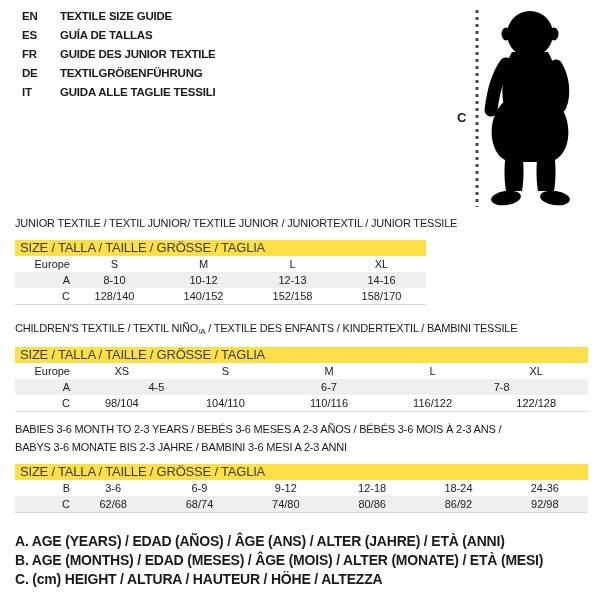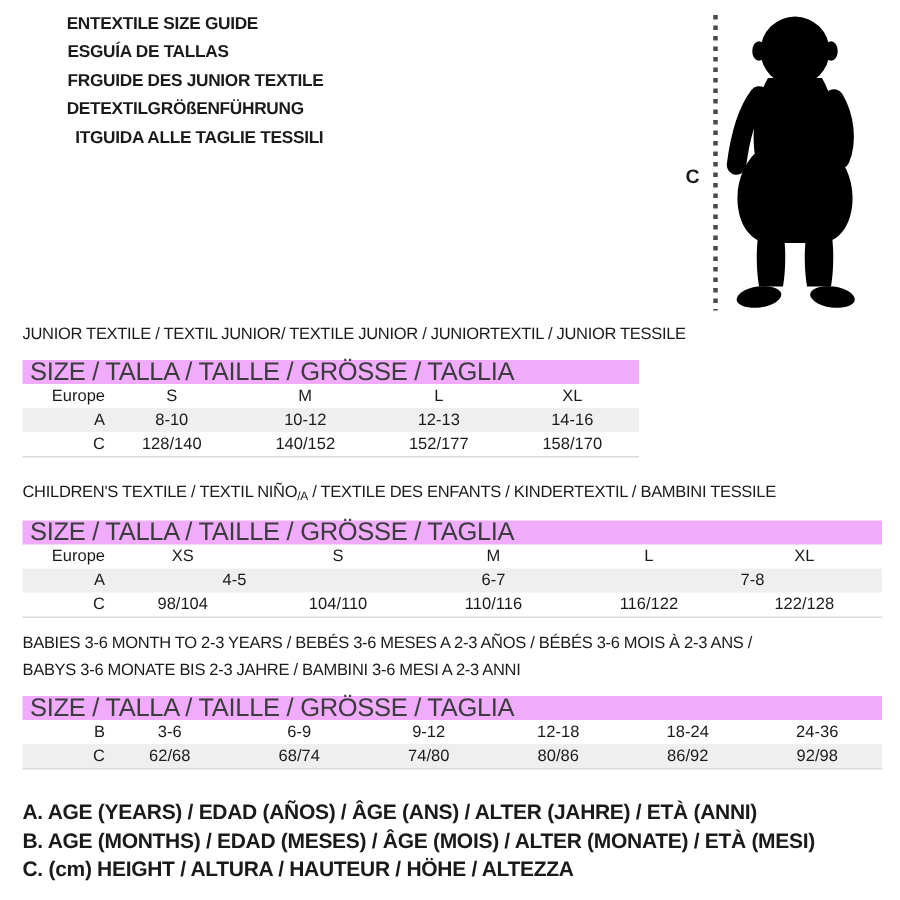--- a/index.html
+++ b/index.html
@@ -3,37 +3,37 @@
 <meta charset="utf-8">
 <style>
   * { margin:0; padding:0; box-sizing:border-box; }
   html,body { width:600px; height:600px; background:#ffffff; overflow:hidden;
               font-family:"Liberation Sans", sans-serif; color:#1a1a1a; }
 
   
   .lang-header { position:absolute; top:7px; left:22px; }
   .lang-row { display:flex; height:19px; line-height:19px;
               font-size:11.5px; font-weight:bold; letter-spacing:-0.2px; }
-  .lang-code { width:38px;text-align:right; }
+  .lang-code { width:38px; }
 
   
   .figure { position:absolute; left:448px; top:4px; width:140px; height:210px; }
 
   
   .section-title { position:absolute; left:15px; font-size:11px; font-weight:normal;
                    letter-spacing:-0.2px; line-height:18px; white-space:nowrap; }
   .sub { font-size:8px; vertical-align:-2px; }
 
   
   .size-table { position:absolute; left:15px; border-bottom:1px solid #d9d9d9; }
   .t1 { width:411px; top:240px; }
   .t2 { width:573px; top:347px; }
   .t3 { width:573px; top:464px; }
-  .bar { height:16px; line-height:16px; background:#f0abfc; color:#3c3c3c;
-         font-size:17px; padding-left:5px; letter-spacing:-0.2px; }
+  .bar { height:16px; line-height:16px; background:#fde047; color:#3c3c3c;
+         font-size:13px; padding-left:5px; letter-spacing:-0.2px; }
   .trow { display:flex; height:16px; line-height:16px; font-size:11px; }
   .trow.alt { background:#efefef; }
   .label-cell { width:55px; padding-left:5px; text-align:right; }
   .cell { flex:1; text-align:center; }
 
   
   .notes { position:absolute; left:15px; top:532px; }
   .note-line { font-size:14px; font-weight:bold; letter-spacing:-0.2px;
                line-height:19px; white-space:nowrap; }
 </style>
@@ -106,21 +106,21 @@
     <span class="label-cell">A</span>
     <span class="cell">8-10</span>
     <span class="cell">10-12</span>
     <span class="cell">12-13</span>
     <span class="cell">14-16</span>
   </div>
   <div class="trow">
     <span class="label-cell">C</span>
     <span class="cell">128/140</span>
     <span class="cell">140/152</span>
-    <span class="cell">152/177</span>
+    <span class="cell">152/158</span>
     <span class="cell">158/170</span>
   </div>
 </div>
 
 <div class="section-title" style="top:319px">
   <span>CHILDREN'S TEXTILE / TEXTIL NIÑO</span><span class="sub">/A</span><span> / TEXTILE DES ENFANTS / KINDERTEXTIL / BAMBINI TESSILE</span>
 </div>
 
 <div class="size-table t2">
   <div class="bar">SIZE / TALLA / TAILLE / GRÖSSE / TAGLIA</div>

